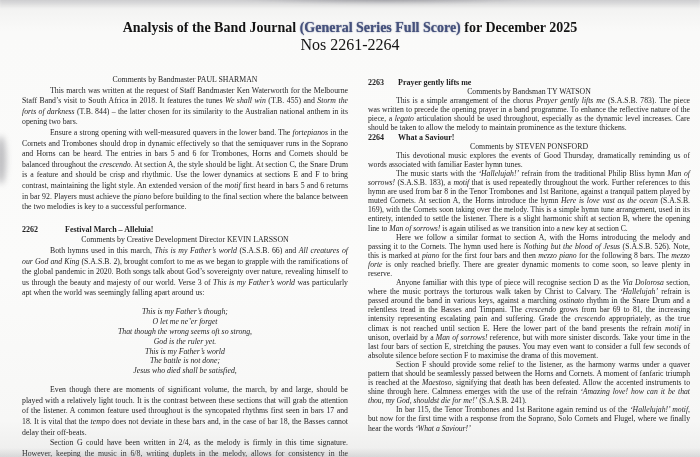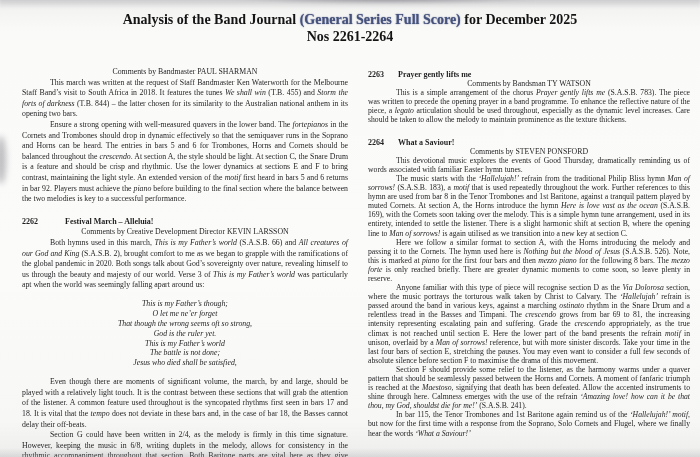--- a/index.html
+++ b/index.html
@@ -16,28 +16,28 @@
     filter:blur(1.5px);
   }
   .scan-smudge {
     position:absolute; left:-4px; top:136px; width:10px; height:48px;
     background:rgba(88,88,96,0.38); border-radius:50%; filter:blur(3px);
   }
   .scan-bottom {
     position:absolute; bottom:0; left:0; width:100%; height:9px;
     background:linear-gradient(0deg, rgba(140,140,146,0.22), rgba(140,140,146,0));
   }
-  .title { text-align:center; padding-top:11px; font-weight:bold; font-size:14px; line-height:17px; color:#141414; }
+  .title { text-align:center; padding-top:19px; font-weight:bold; font-size:14px; line-height:17px; color:#141414; }
   .title .paren { color:#46527c; text-shadow:0 0 1.3px rgba(70,82,124,0.85); }
-  .title2 { text-align:center; font-weight:bold; font-size:14px; line-height:17px; color:#141414; }
+  .title2 { text-align:center; font-weight:normal; font-size:16px; line-height:17px; color:#141414; }
   .columns { display:flex; margin-top:22px; padding-left:22px; }
   .col0 { width:326px; line-height:10.6px; margin-right:20px; }
   .col1 { width:322px; line-height:9.1px; padding-top:3px; }
   .col0 .section + .section { margin-top:12px; }
-  .col1 .section + .section { margin-top:13px; }
+  .col1 .section + .section { }
   .sec-head { font-weight:bold; font-size:8px; }
   .sec-num { display:inline-block; font-weight:bold; }
   .col0 .sec-num { width:43px; }
   .col1 .sec-num { width:30px; }
   .byline { text-align:center; font-size:7.8px; }
   .para { font-size:7.8px; text-align:justify; text-indent:28px; }
   .col1 .para { font-size:7.7px; }
   .para i { font-style:italic; }
   .verse { text-align:center; font-style:italic; font-size:7.8px; line-height:9.9px; margin:8px 0 9px 0; }
 </style>

